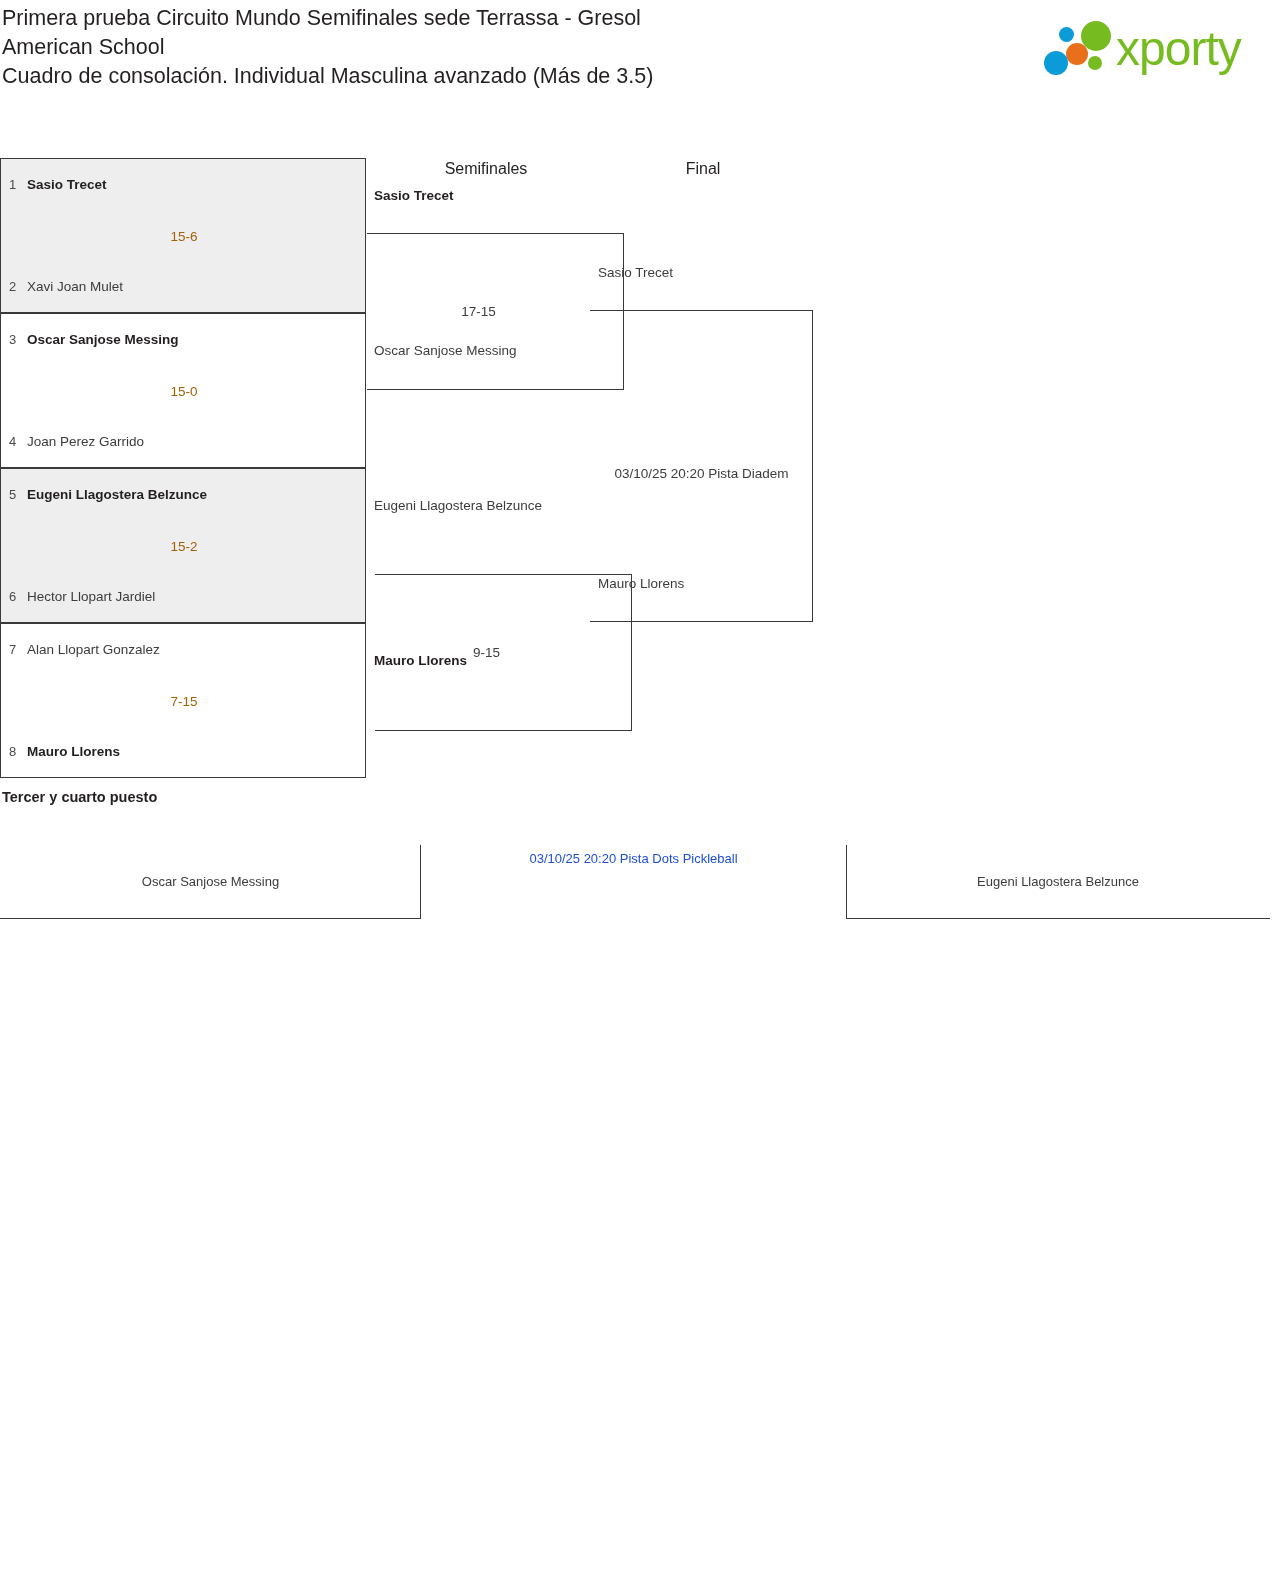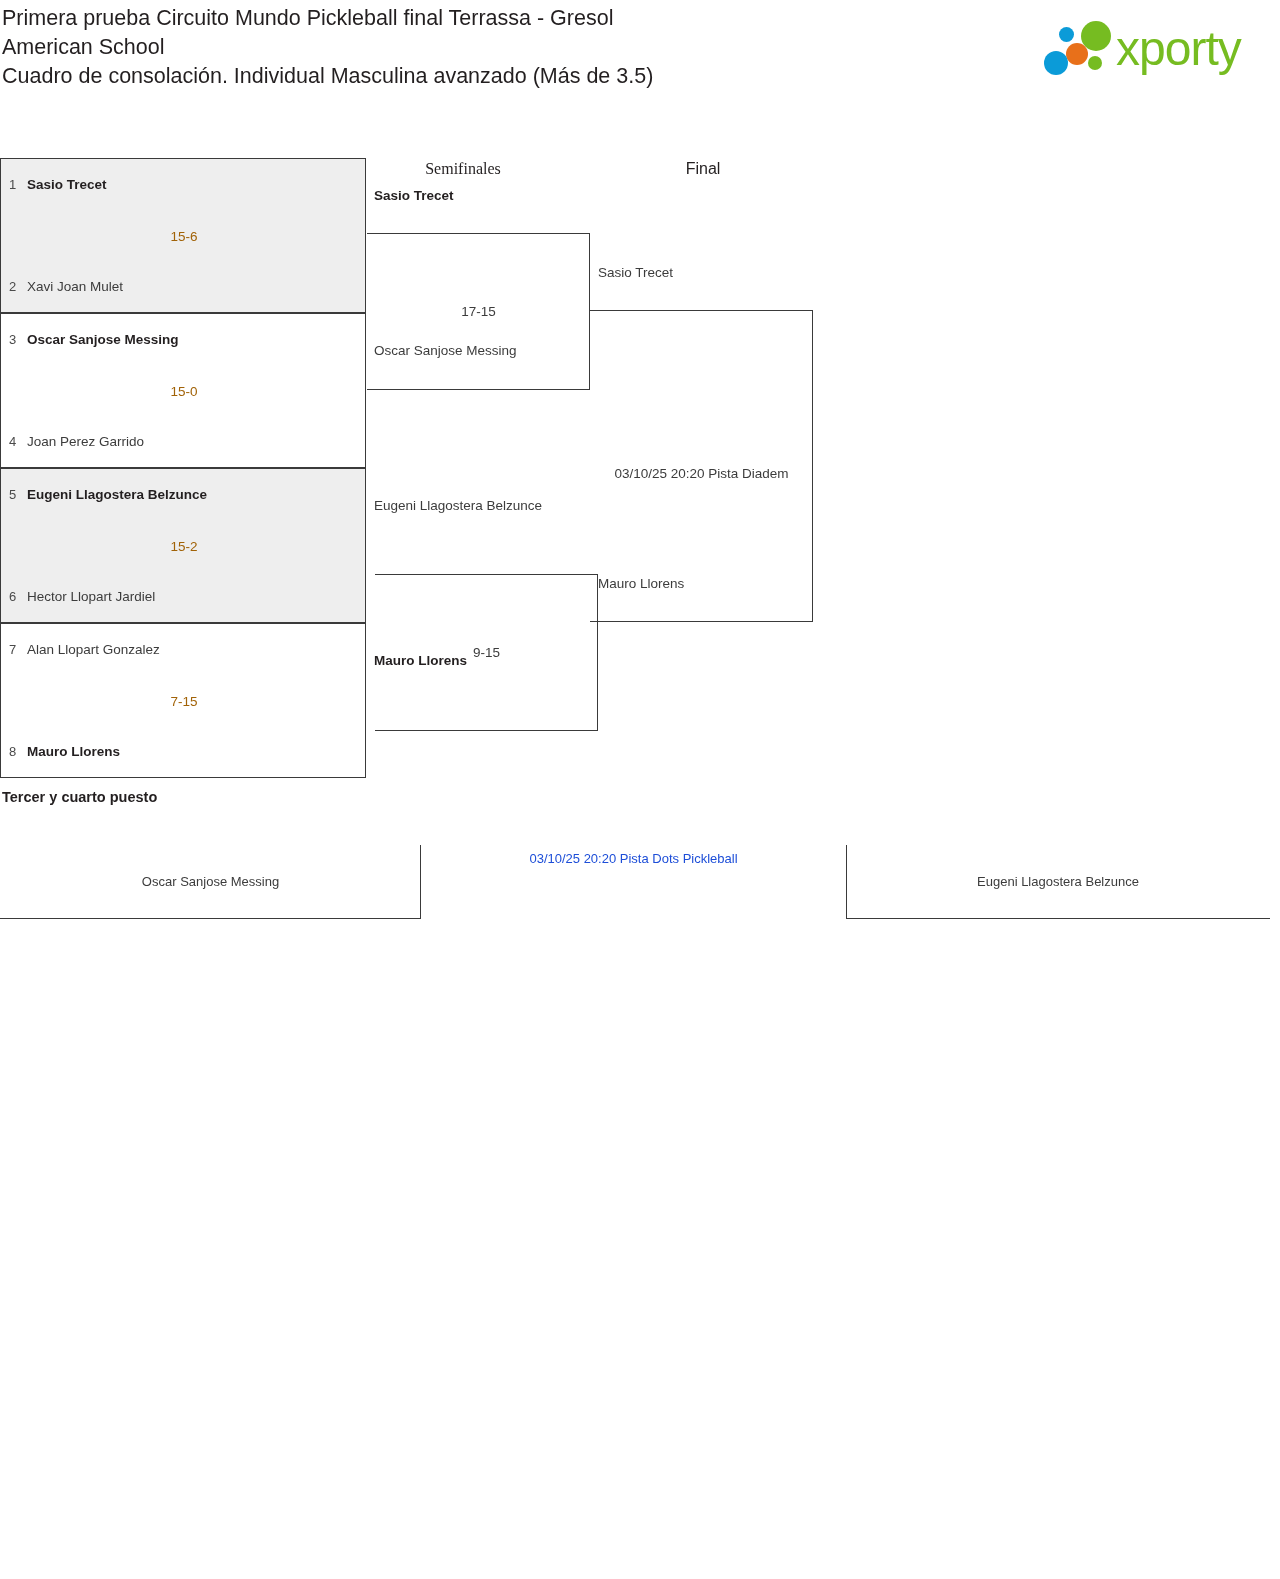--- a/index.html
+++ b/index.html
@@ -68,21 +68,21 @@
   .round-header {
     position: absolute;
     font-size: 16px;
     font-weight: 400;
     color: #231f20;
     text-align: center;
     white-space: nowrap;
     margin-top: 32px;
   }
   #rh-qf   { left: 84px;  top: 128px; width: 200px; }
-  #rh-sf   { left: 363px; top: 128px; width: 200px; font-family: Liberation Serif, serif; }
+  #rh-sf   { left: 386px; top: 128px; width: 200px; }
   #rh-f    { left: 603px; top: 128px; width: 200px; }
 
   
   #bracket { position: absolute; left: 0; top: 0; width: 1280px; height: 800px; }
 
   .qf-match {
     position: absolute;
     left: 0px;
     width: 366px;
     height: 155px;
@@ -129,21 +129,21 @@
     width: 366px;
     text-align: center;
     font-size: 13.5px;
     color: #a16207;
   }
 
   
   .sf-box {
     position: absolute;
     left: 367px;
-    width: 223px;
+    width: 257px;
     border: 1px solid #3a3a3a;
     border-left: none;
     box-sizing: border-box;
     background: transparent;
   }
   #sf-box1 { top: 233px; height: 157px; }
   #sf-box2 { top: 574px; height: 157px; margin-left: 8px; }
   .sf-score {
     position: absolute;
     left: 0;
@@ -256,21 +256,21 @@
     color: #1d4ed8;
     white-space: nowrap;
   }
 </style>
 </head>
 <body>
 
 <div id="header">
 
   <div id="title-block">
-    <div class="title-line">Primera prueba Circuito Mundo Pickleball final Terrassa - Gresol</div>
+    <div class="title-line">Primera prueba Circuito Mundo Semifinales sede Terrassa - Gresol</div>
     <div class="title-line">American School</div>
     <div class="title-line">Cuadro de consolación. Individual Masculina avanzado (Más de 3.5)</div>
   </div>
 
   <div id="logo">
     <div id="logo-dots">
       <span class="dot dot-sm-blue"></span>
       <span class="dot dot-big-green"></span>
       <span class="dot dot-orange"></span>
       <span class="dot dot-lg-blue"></span>

